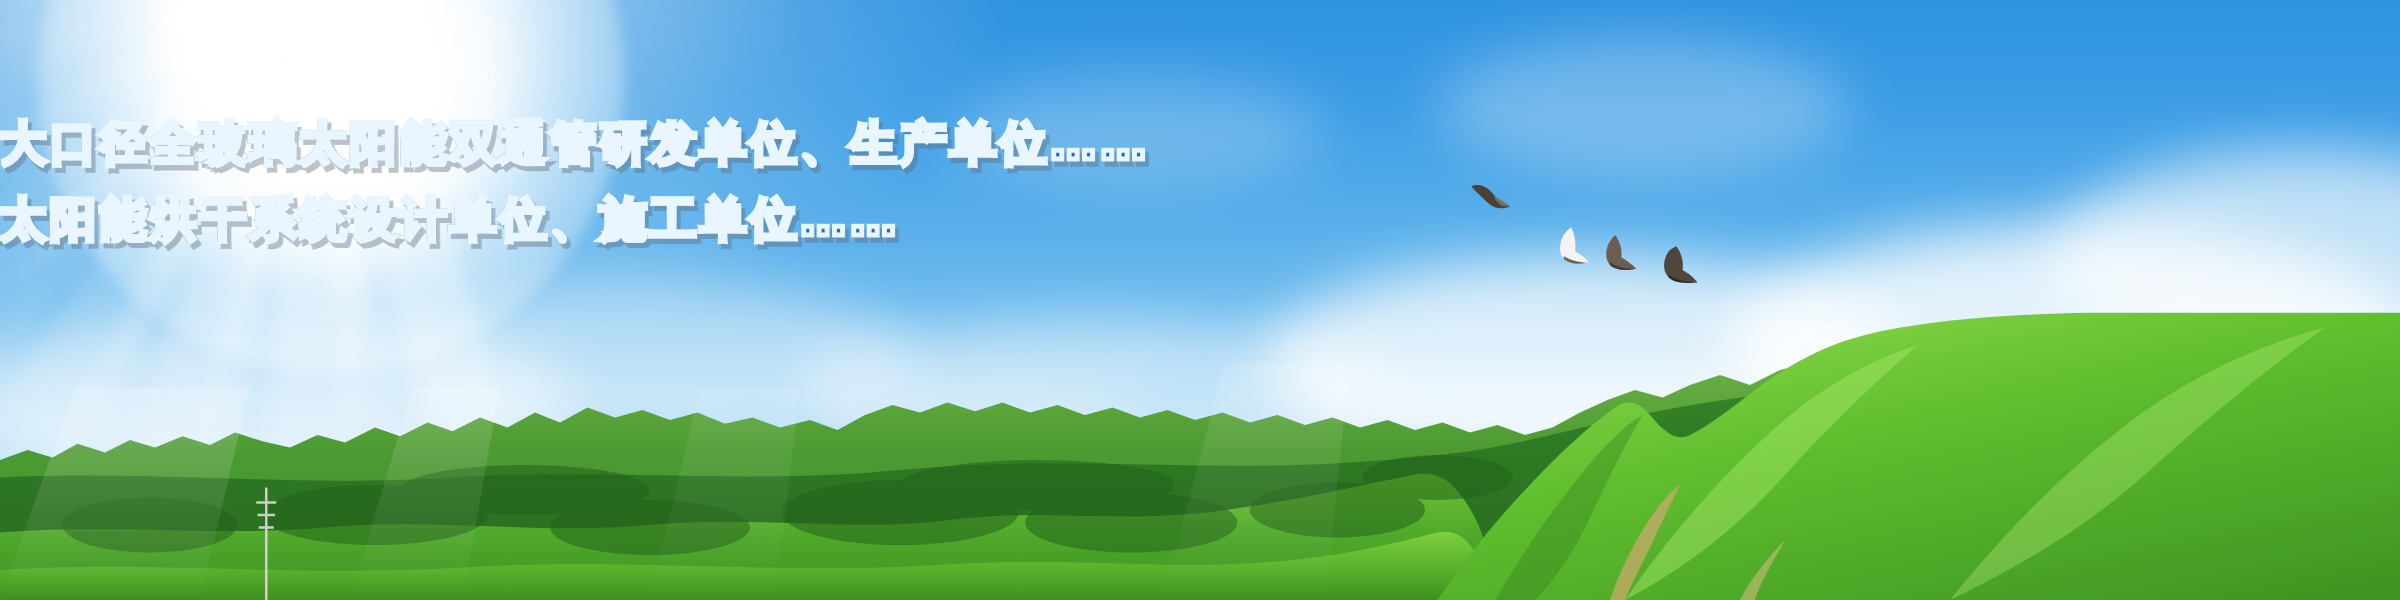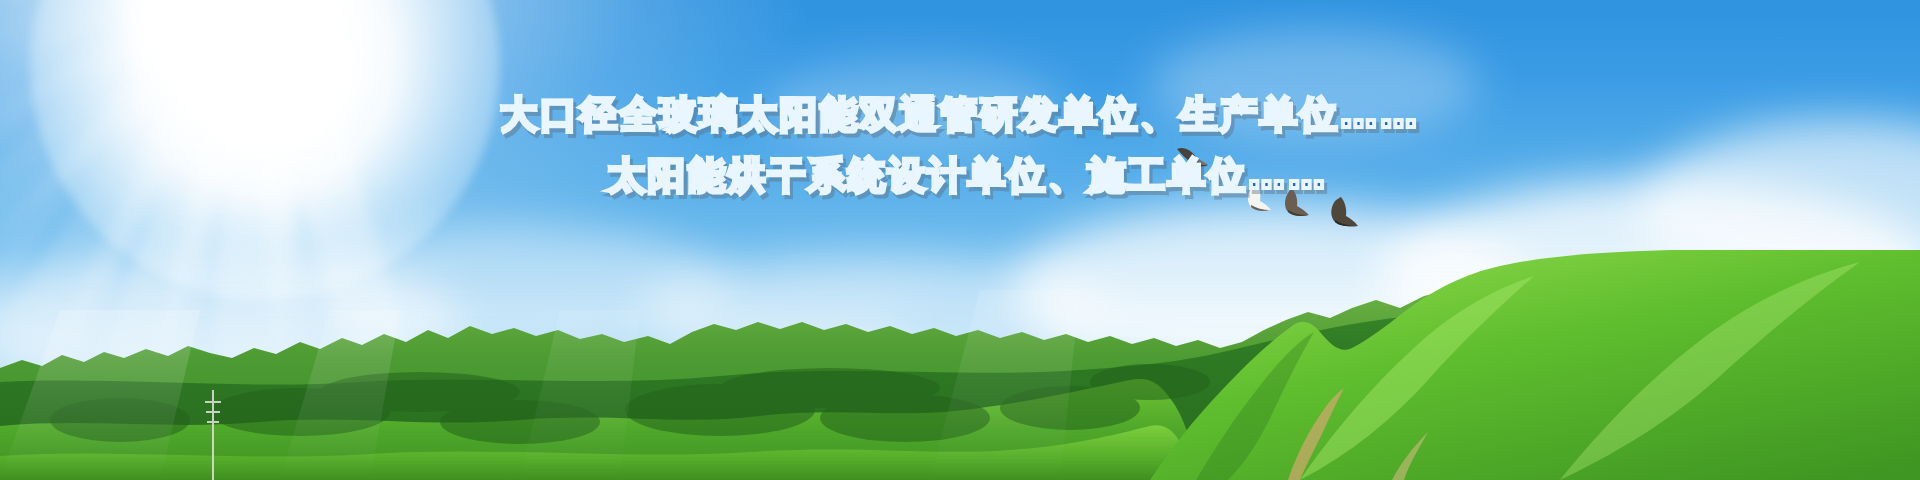--- a/index.html
+++ b/index.html
@@ -89,21 +89,20 @@
   .hills { position:absolute; left:0; bottom:0; width:1920px; height:230px; }
 
   
   .bird { position:absolute; }
 
   
   .headline {
     position:absolute;
     left:0; top:96px;
     width:1920px;
-    text-align:center;
     pointer-events:none;
   }
   .hl-line {
     display:block;
     font-family:"DejaVu Sans", sans-serif;
     font-weight:bold;
     font-size:37px;
     letter-spacing:3px;
     line-height:1.0;
     color:transparent;
@@ -114,21 +113,21 @@
         #1f6fd4 66%,
         #1a63c9 84%,
         #2f7ddb 100%);
     -webkit-background-clip:text;
     background-clip:text;
     -webkit-text-fill-color:transparent;
     paint-order:stroke fill;
     -webkit-text-stroke:4px #eaf6ff;
     filter:drop-shadow(3px 4px 0 rgba(90,105,120,0.40));
   }
-  .hl-line + .hl-line { margin-top:24px;margin-left:16px; }
+  .hl-line + .hl-line { margin-top:24px; }
 </style>
 </head>
 <body>
 
 <div id="banner">
 
   <div class="sky-wash"></div>
 
   <div class="sun"></div>
   <div class="sun-hot"></div>

